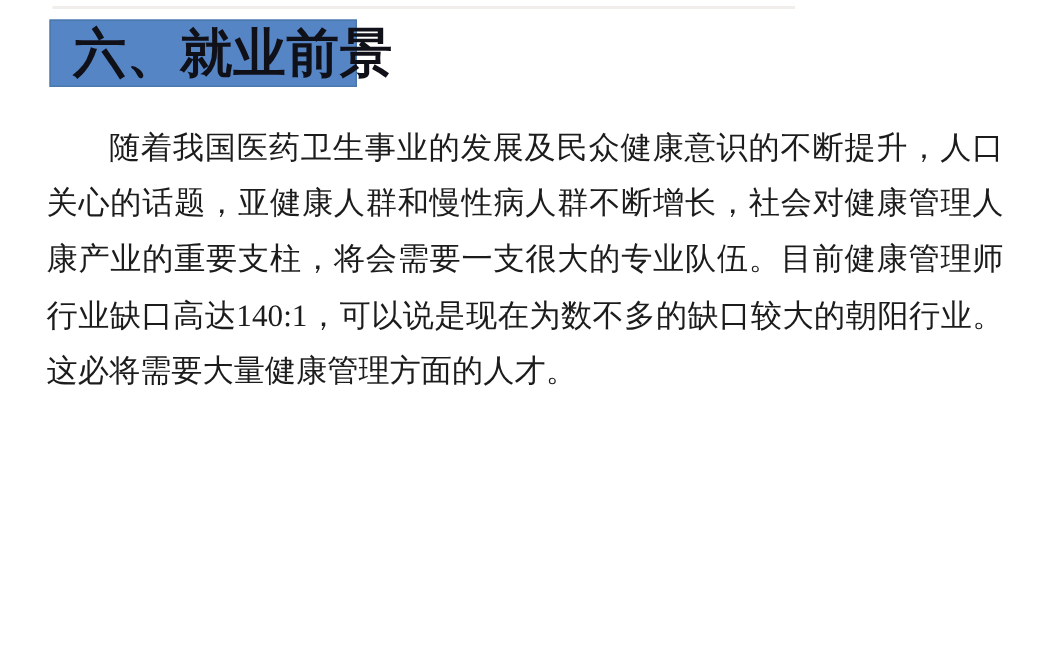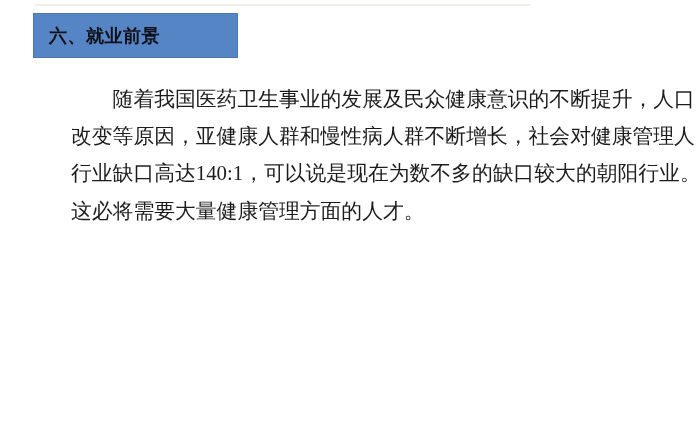--- a/index.html
+++ b/index.html
@@ -27,58 +27,58 @@
     height: 45px;
     box-sizing: border-box;
     background: #5585c4;
     border: 1px solid #4b79ae;
     display: flex;
     align-items: center;
     padding-left: 15px;
   }
   .heading-banner span {
     font-family: "Liberation Sans", "DejaVu Sans", sans-serif;
-    font-size: 18px;
+    font-size: 35px;
     font-weight: bold;
     color: #101018;
     letter-spacing: 0.5px;
     white-space: nowrap;
   }
   .paragraph {
     position: absolute;
     left: 31px;
     top: 80px;
     width: 638px;
     color: #1c1c1c;
     font-size: 20.8px;
     line-height: 37.2px;
   }
   .line {
     text-align: justify;
     text-align-last: justify;
     text-justify: inter-character;
     white-space: nowrap;
     height: 37.2px;
-    margin-left: 40px;
   }
   .line.first { text-indent: 2em; }
   .line.last {
     text-align-last: left;
     white-space: normal;
   }
 </style>
 </head>
 <body>
 
 <div class="page">
   <div class="top-rule"></div>
 
   <div class="heading-banner">
     <span>六、就业前景</span>
   </div>
 
   <div class="paragraph">
     <div class="line first">随着我国医药卫生事业的发展及民众健康意识的不断提升，人口</div>
-    <div class="line">改变等原因，亚健康人群和慢性病人群不断增长，社会对健康管理人</div>
+    <div class="line">关心的话题，亚健康人群和慢性病人群不断增长，社会对健康管理人</div>
+    <div class="line">康产业的重要支柱，将会需要一支很大的专业队伍。目前健康管理师</div>
     <div class="line">行业缺口高达140:1，可以说是现在为数不多的缺口较大的朝阳行业。</div>
     <div class="line last">这必将需要大量健康管理方面的人才。</div>
   </div>
 </div>
 
 </body></html>

